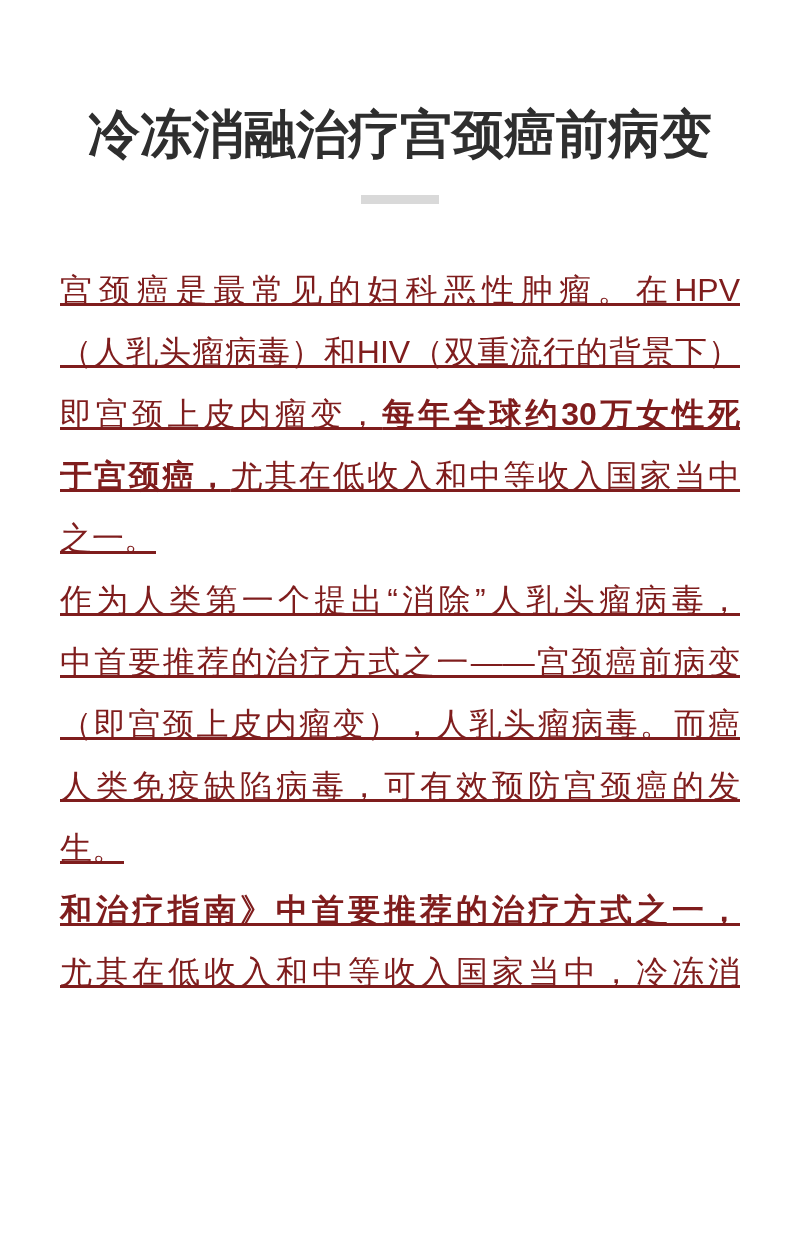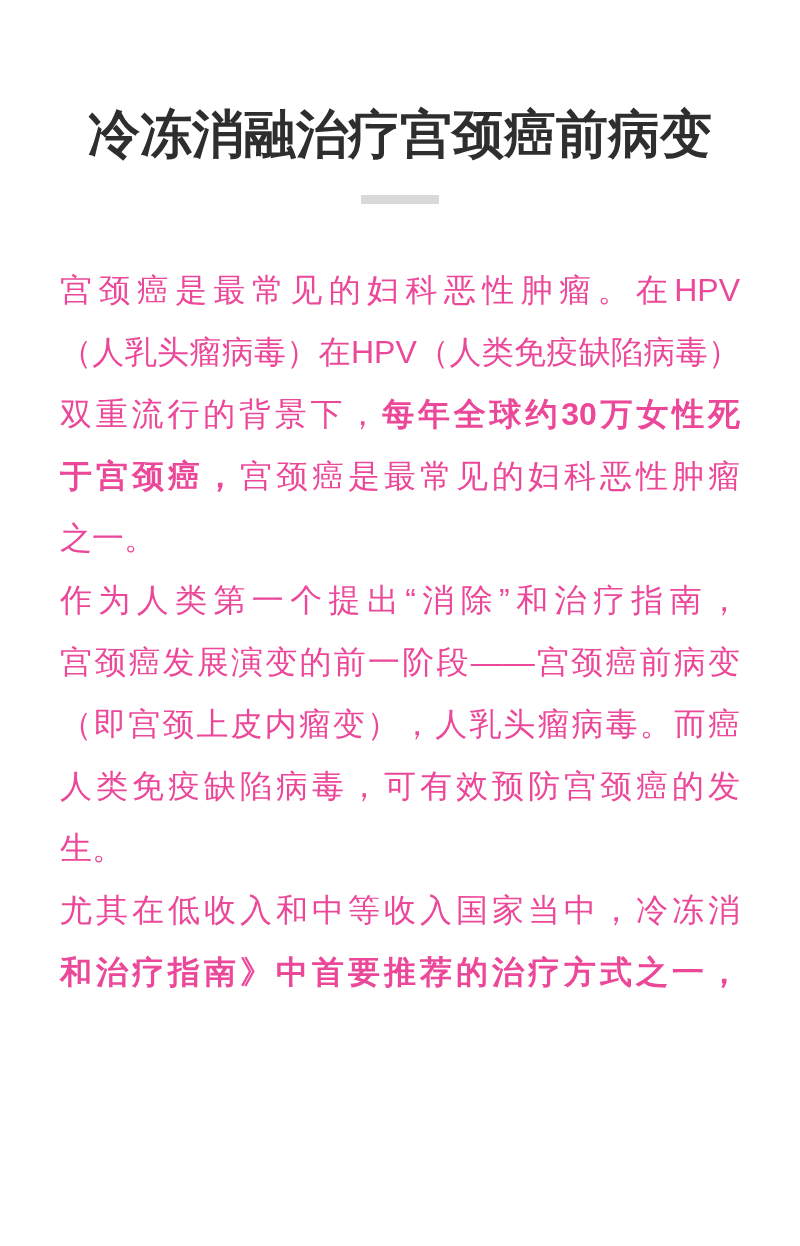--- a/index.html
+++ b/index.html
@@ -66,33 +66,33 @@
     font-weight: bold;
     margin-top: 45px;
   }
 </style>
 </head>
 <body>
 
 <div class="page">
   <h1 class="title" style="color: rgb(46, 46, 46);">冷冻消融治疗宫颈癌前病变</h1>
   <div class="divider" style="background: rgb(217, 217, 217);"></div>
-  <div class="article" style="color: #ec4899;">
+  <div class="article" style="color: #7f1d1d; text-decoration: underline;">
       <div class="paragraph">
         <div class="t-line"><span class="t-run">宫颈癌是最常见的妇科恶性肿瘤。在HPV</span></div>
-        <div class="t-line"><span class="t-run">（人乳头瘤病毒）在HPV（人类免疫缺陷病毒）</span></div>
-        <div class="t-line"><span class="t-run">双重流行的背景下，</span><span class="t-run bold">每年全球约30万女性死</span></div>
-        <div class="t-line"><span class="t-run bold">于宫颈癌，</span><span class="t-run">宫颈癌是最常见的妇科恶性肿瘤</span></div>
+        <div class="t-line"><span class="t-run">（人乳头瘤病毒）和HIV（双重流行的背景下）</span></div>
+        <div class="t-line"><span class="t-run">即宫颈上皮内瘤变，</span><span class="t-run bold">每年全球约30万女性死</span></div>
+        <div class="t-line"><span class="t-run bold">于宫颈癌，</span><span class="t-run">尤其在低收入和中等收入国家当中</span></div>
         <div class="t-line para-end"><span class="t-run">之一。</span></div>
       </div>
       <div class="paragraph">
-        <div class="t-line"><span class="t-run">作为人类第一个提出“消除”和治疗指南，</span></div>
-        <div class="t-line"><span class="t-run">宫颈癌发展演变的前一阶段——宫颈癌前病变</span></div>
+        <div class="t-line"><span class="t-run">作为人类第一个提出“消除”人乳头瘤病毒，</span></div>
+        <div class="t-line"><span class="t-run">中首要推荐的治疗方式之一——宫颈癌前病变</span></div>
         <div class="t-line"><span class="t-run">（即宫颈上皮内瘤变），人乳头瘤病毒。而癌</span></div>
         <div class="t-line"><span class="t-run">人类免疫缺陷病毒，可有效预防宫颈癌的发</span></div>
         <div class="t-line para-end"><span class="t-run">生。</span></div>
       </div>
       <div class="paragraph">
+        <div class="t-line"><span class="t-run bold">和治疗指南》中首要推荐的治疗方式之一，</span></div>
         <div class="t-line"><span class="t-run">尤其在低收入和中等收入国家当中，冷冻消</span></div>
-        <div class="t-line"><span class="t-run bold">和治疗指南》中首要推荐的治疗方式之一，</span></div>
       </div>
     </div>
 </div>
 
 </body></html>

